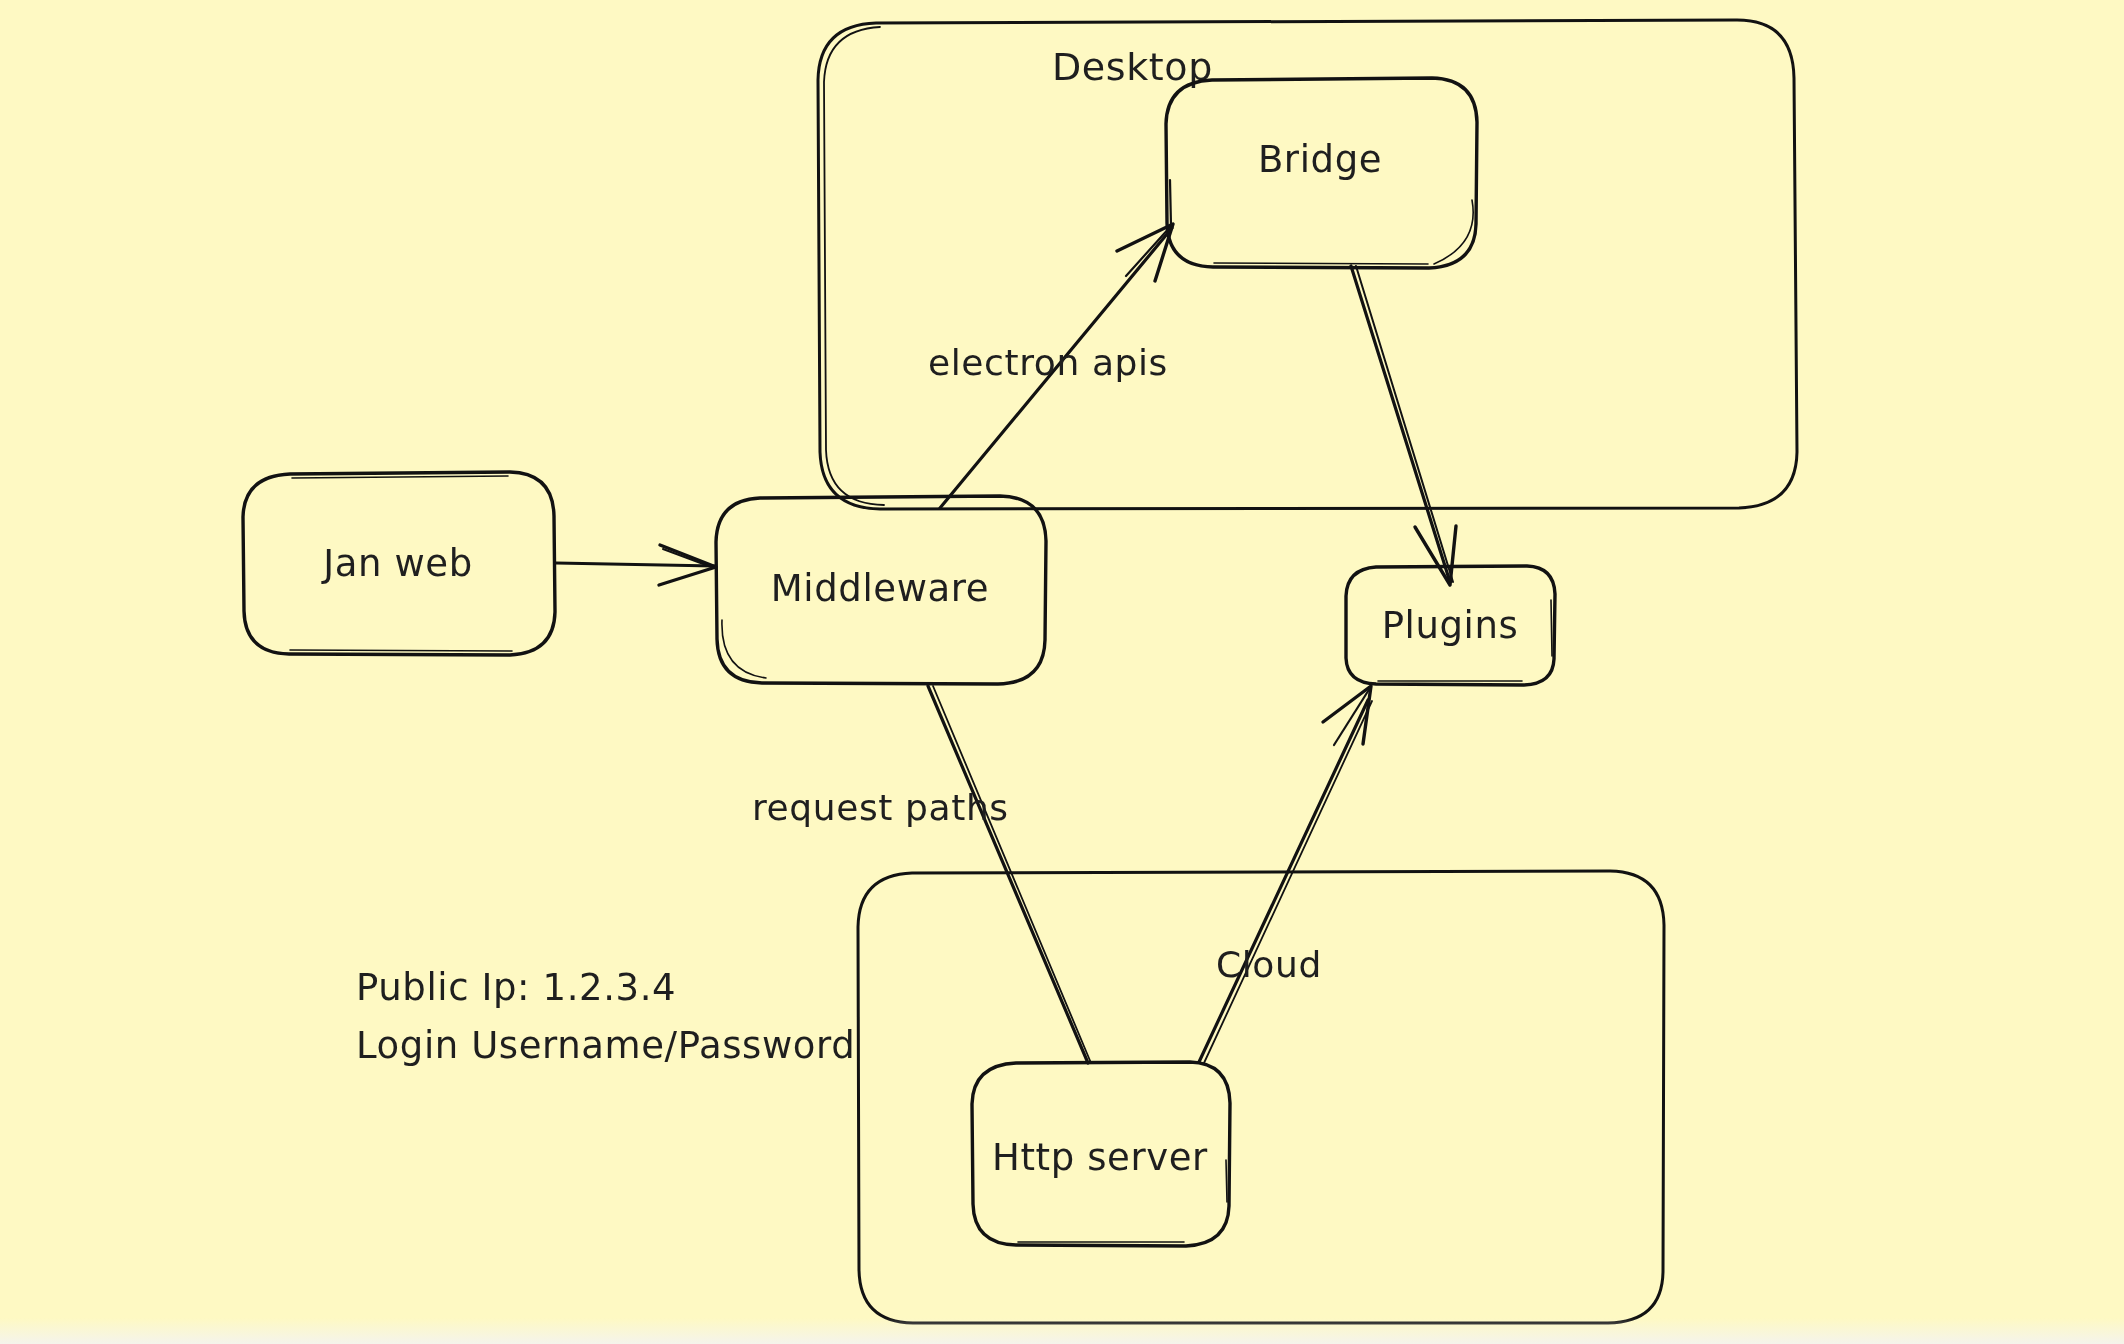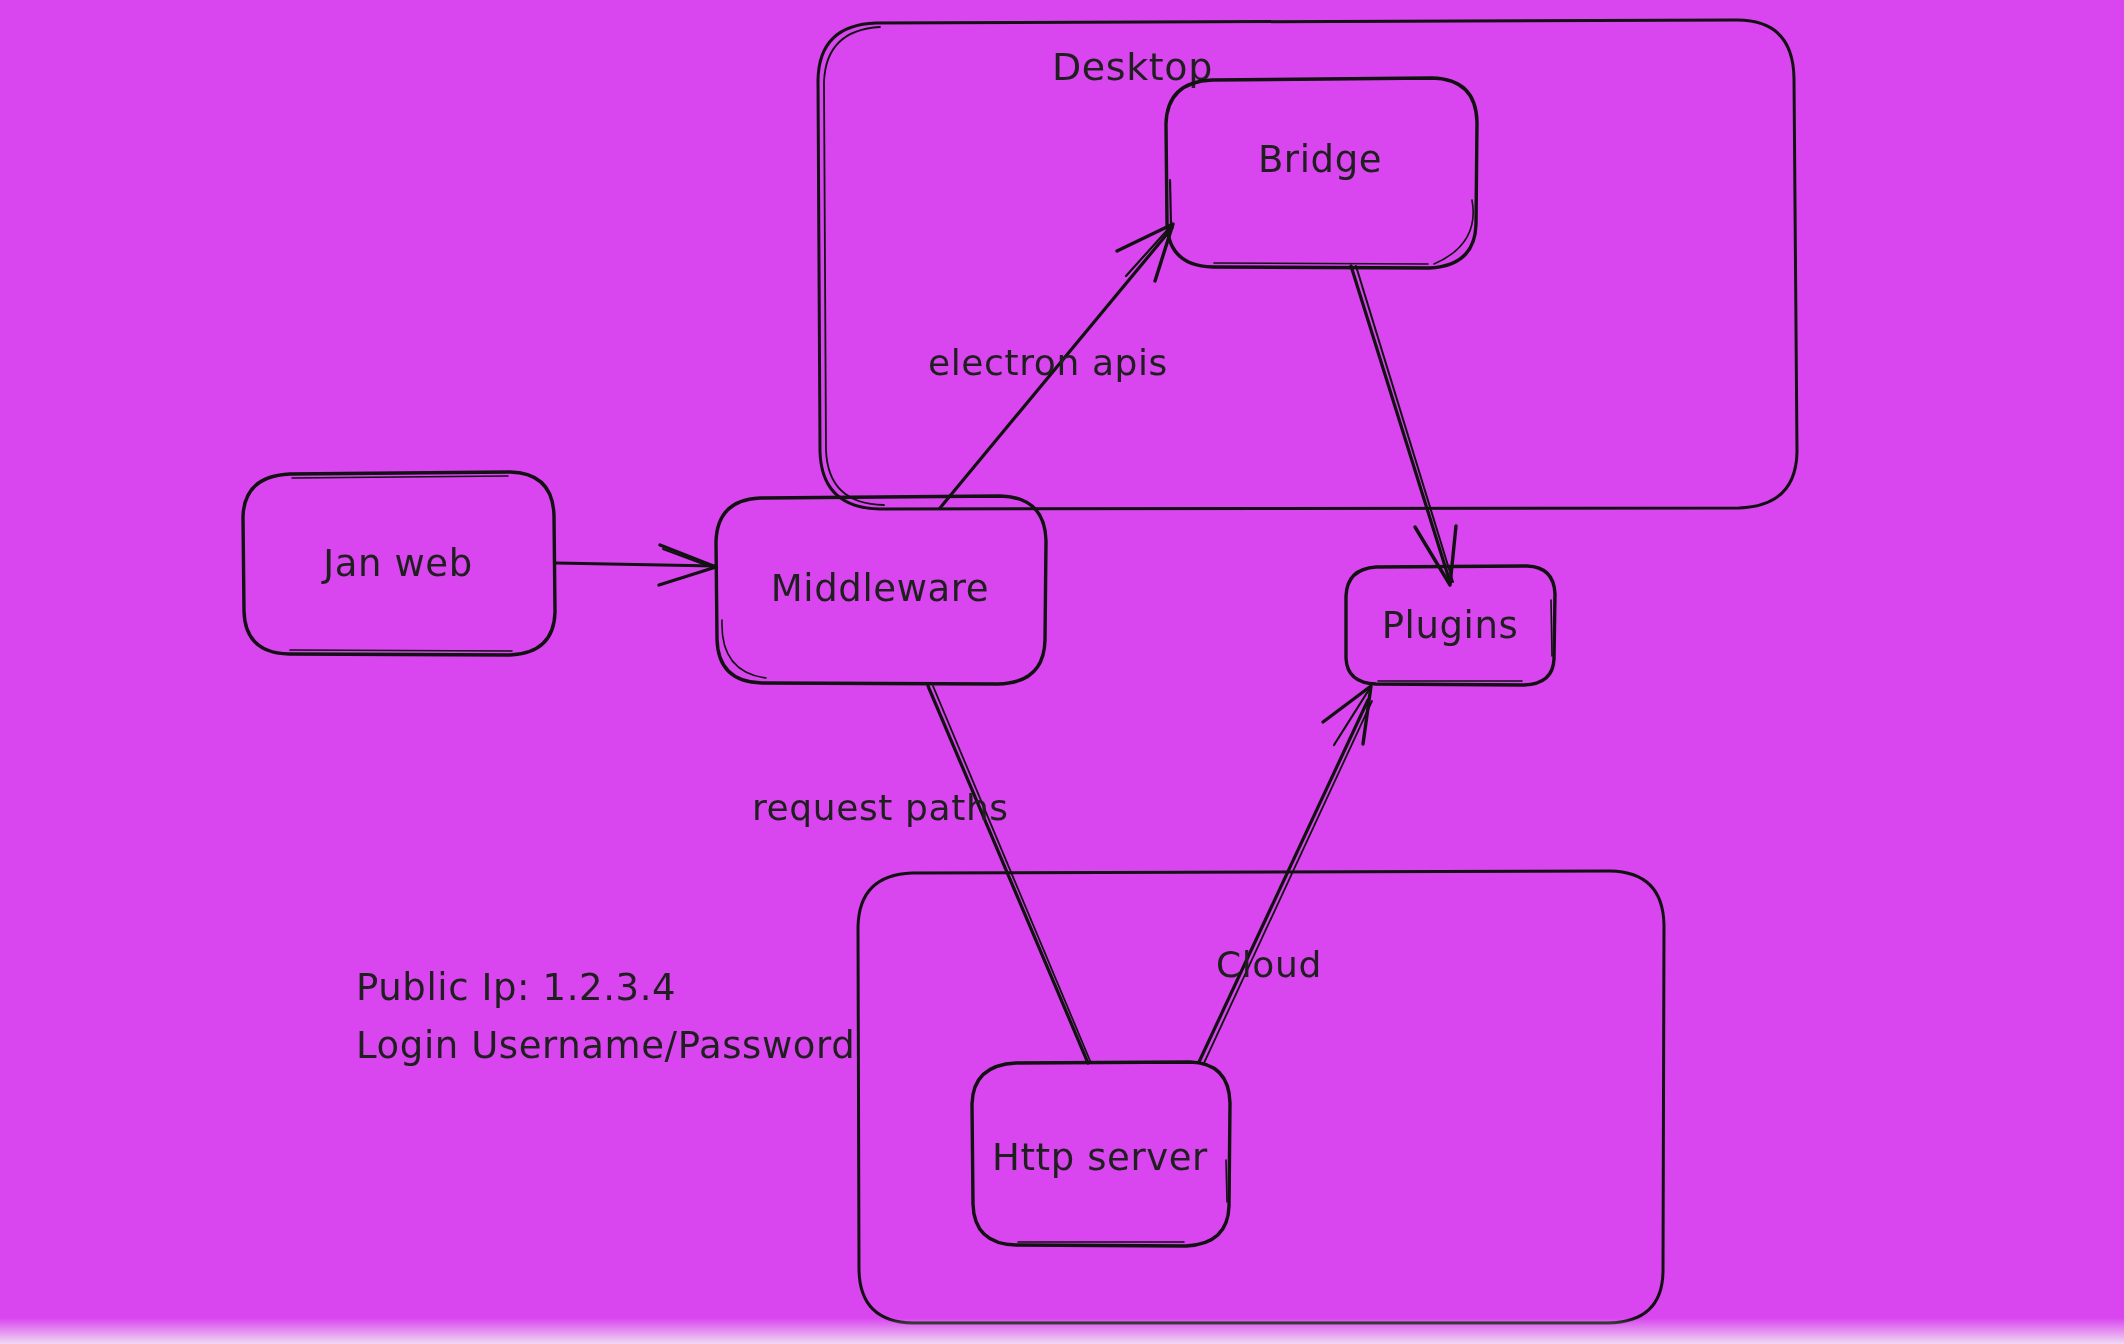--- a/index.html
+++ b/index.html
@@ -4,21 +4,21 @@
 <style>
   html, body {
     margin: 0;
     padding: 0;
     background: #ffffff;
   }
   #canvas {
     position: relative;
     width: 2124px;
     height: 1344px;
-    background: #d946ef;
+    background: #fef9c3;
     overflow: hidden;
     font-family: "DejaVu Sans", sans-serif;
   }
   #canvas::after {
     content: "";
     position: absolute;
     left: 0; right: 0; bottom: 0;
     height: 26px;
     background: linear-gradient(to bottom, rgba(255,255,255,0) 0%, rgba(243,243,243,0.85) 100%);
     pointer-events: none;

